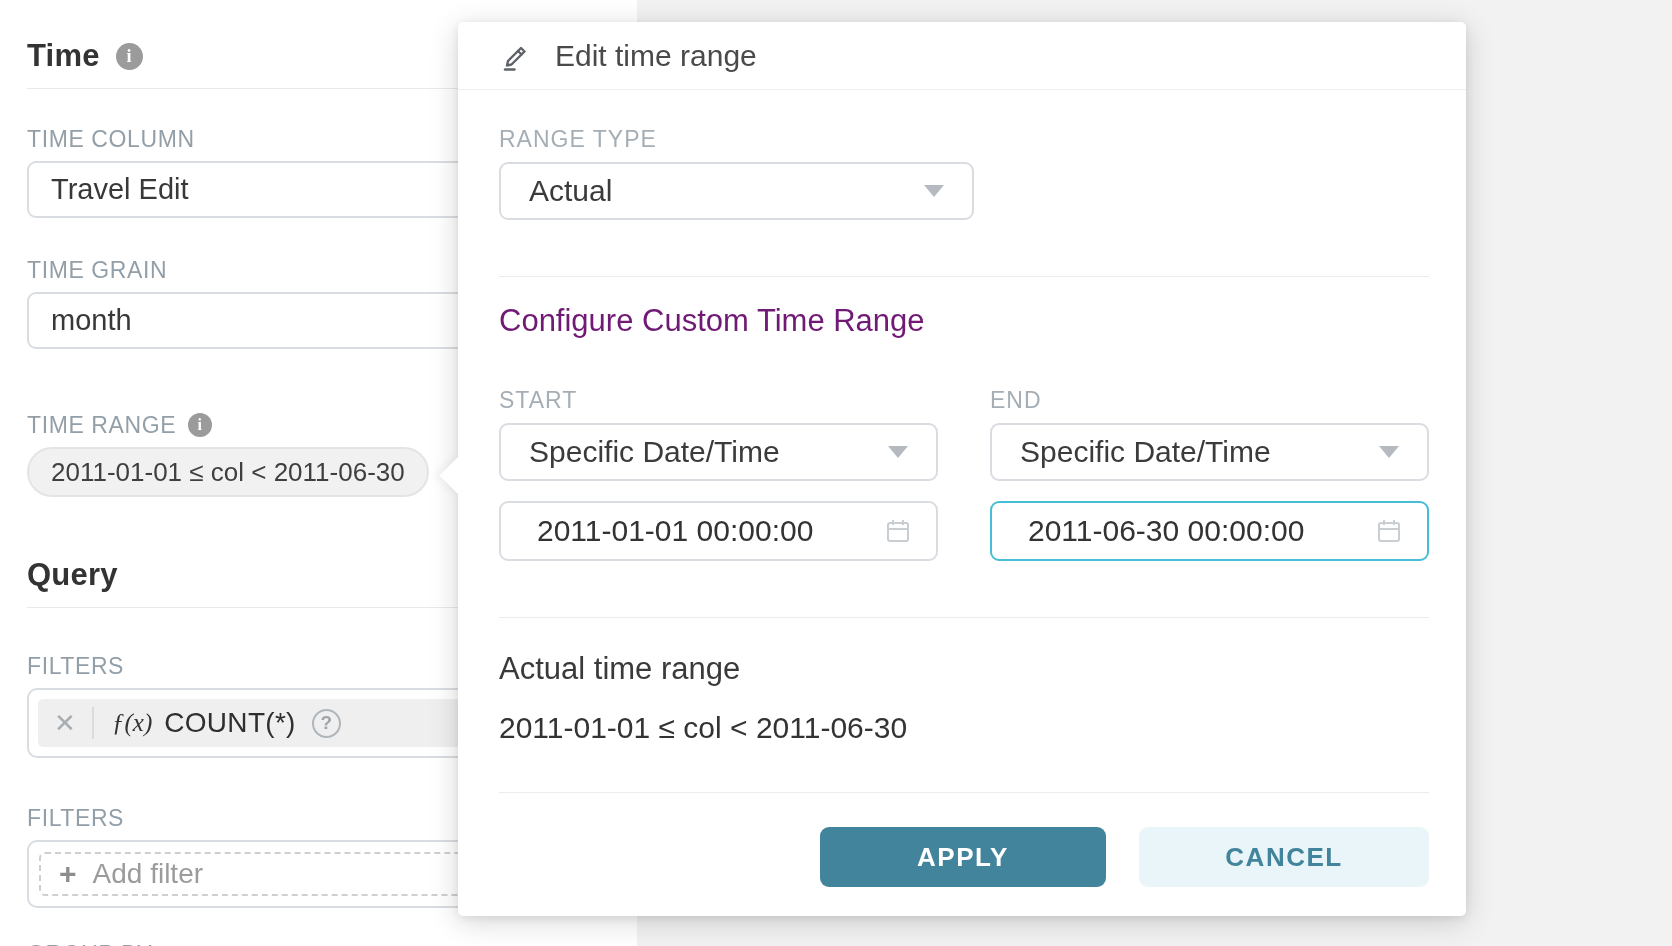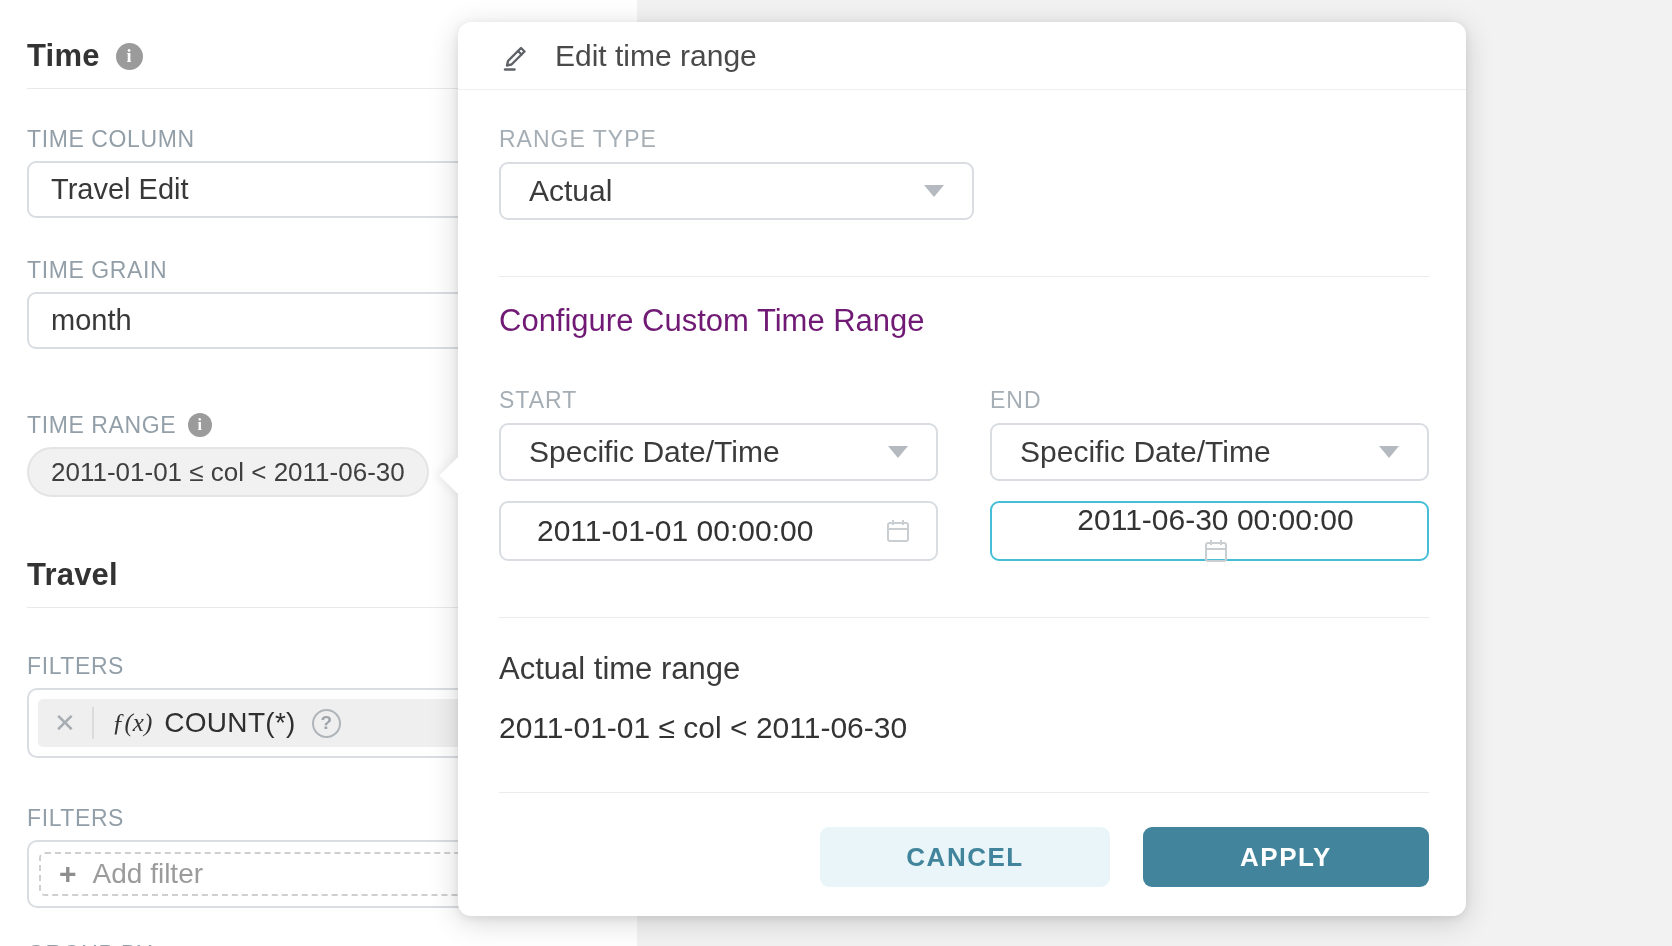--- a/index.html
+++ b/index.html
@@ -54,21 +54,21 @@
   .filters-box{margin-top:8px; width:538px; border:2px solid var(--border);
     border-radius:10px; padding:10px; background:#fff;}
   .add-filter{height:44px; border:2px dashed #CFCFCF; border-radius:6px;
     display:flex; align-items:center; gap:16px; padding:0 18px;
     color:#9B9B9B; font-size:28px;}
   .plus{color:#8D8D8D; font-size:30px; font-weight:bold; line-height:1;}
   .groupby-label{margin-top:32px;}
 
   
   .modal{position:absolute; left:458px; top:22px; width:1008px; height:894px;
-    background:#fff; border-radius:13px;
+    background:#fff; border-radius:5px;
     box-shadow:0 6px 30px rgba(0,0,0,.16), 0 2px 8px rgba(0,0,0,.08);}
   .modal-arrow{position:absolute; left:-13px; top:440px; width:27px; height:27px;
     background:#fff; transform:rotate(45deg);
     box-shadow:-4px 4px 8px rgba(0,0,0,.05);}
   .modal-header{height:68px; display:flex; align-items:center; gap:24px;
     padding:0 41px; border-bottom:1px solid #EFEFEF;}
   .modal-title{font-size:30px; color:#4A4A4A; font-weight:500;}
   .modal-body{padding:0 37px 0 41px;}
   .m-label{font-size:23px; color:#A5AEB5; letter-spacing:1px; height:26px;}
   .m-label.mt{margin-top:36px;}
@@ -80,21 +80,21 @@
     border-right:10px solid transparent; border-top:12px solid #B4BABF;}
   .content-divider{height:1px; background:var(--divider);}
   .div1{margin-top:56px;} .div2{margin-top:56px;} .div3{margin-top:46px;}
   .m-heading{font-size:31px; color:#701a75; margin-top:26px; height:42px;
     display:flex; }
   .cols{display:flex; gap:52px; margin-top:42px;}
   .col{flex:1; min-width:0;}
   .date-input{margin-top:20px; height:60px; border:2px solid var(--border);
     border-radius:9px; display:flex; align-items:center;
     justify-content:space-between; padding:0 24px 0 36px; font-size:30px; color:#333;}
-  .date-input.focused{border-color:var(--focus);flex-direction:column;}
+  .date-input.focused{border-color:var(--focus);}
   .cal-icon{flex:0 0 auto;}
   .actual-heading{margin-top:30px; font-size:31px; color:#3A3A3A; height:42px;
     display:flex; align-items:center;}
   .actual-value{margin-top:20px; font-size:30px; color:#333; height:36px;
     display:flex; align-items:center;}
   .footer{margin-top:34px; display:flex; justify-content:flex-end; gap:33px;}
   .btn{height:60px; border:none; border-radius:9px; font-size:26px; font-weight:bold;
     letter-spacing:1.5px; font-family:inherit; cursor:pointer;
     display:flex; align-items:center; justify-content:center;}
   .btn-cancel{width:290px; background:var(--primary-light); color:var(--primary);}
@@ -132,21 +132,21 @@
 
     <div class="field-label" style="margin-top:62px">
       <span>TIME RANGE</span>
       <span class="info-dot small">i</span>
     </div>
     <div class="pill">
       <span>2011-01-01 ≤ col &lt; 2011-06-30</span>
     </div>
 
     <div class="section-row" style="margin-top:56px">
-      <span class="section-title">Travel</span>
+      <span class="section-title">Query</span>
     </div>
     <div class="hdivider"></div>
 
     <div class="field-label" style="margin-top:44px">
       <span>FILTERS</span>
     </div>
     <div class="metrics-box">
       <div class="metric-chip">
         <span class="chip-x">✕</span>
         <span class="chip-fx">ƒ(x)</span>
@@ -248,19 +248,19 @@
       <div class="actual-heading">
         <span>Actual time range</span>
       </div>
       <div class="actual-value">
         <span>2011-01-01 ≤ col &lt; 2011-06-30</span>
       </div>
 
       <div class="content-divider div3"></div>
 
       <div class="footer">
+        <button class="btn btn-apply">APPLY</button>
         <button class="btn btn-cancel">CANCEL</button>
-        <button class="btn btn-apply">APPLY</button>
       </div>
     </div>
   </div>
 
 </div>
 
 </body></html>

